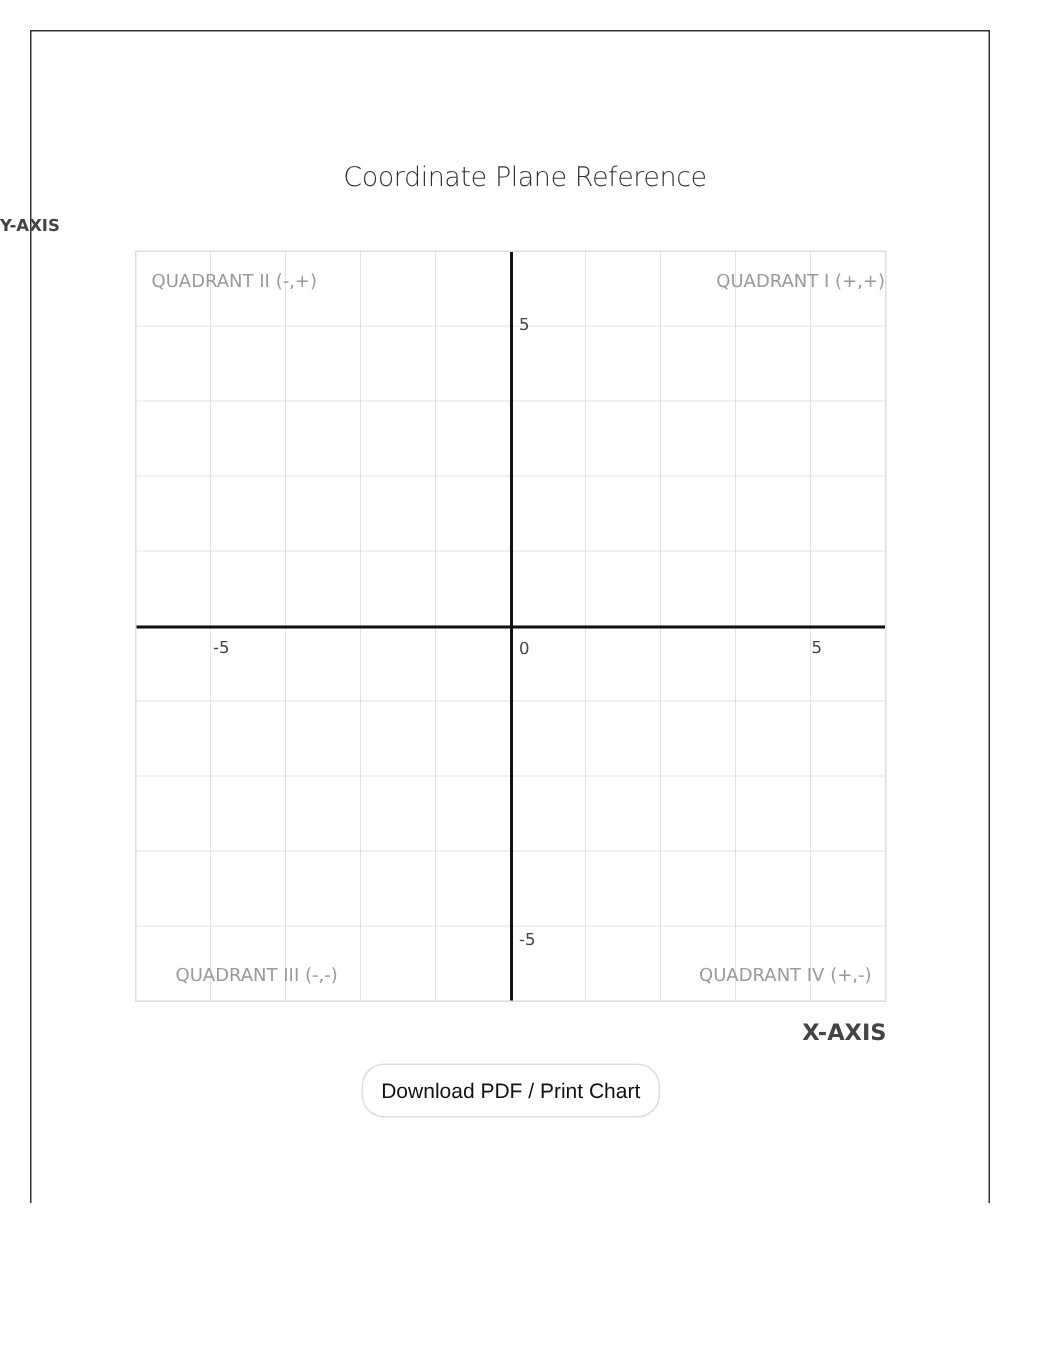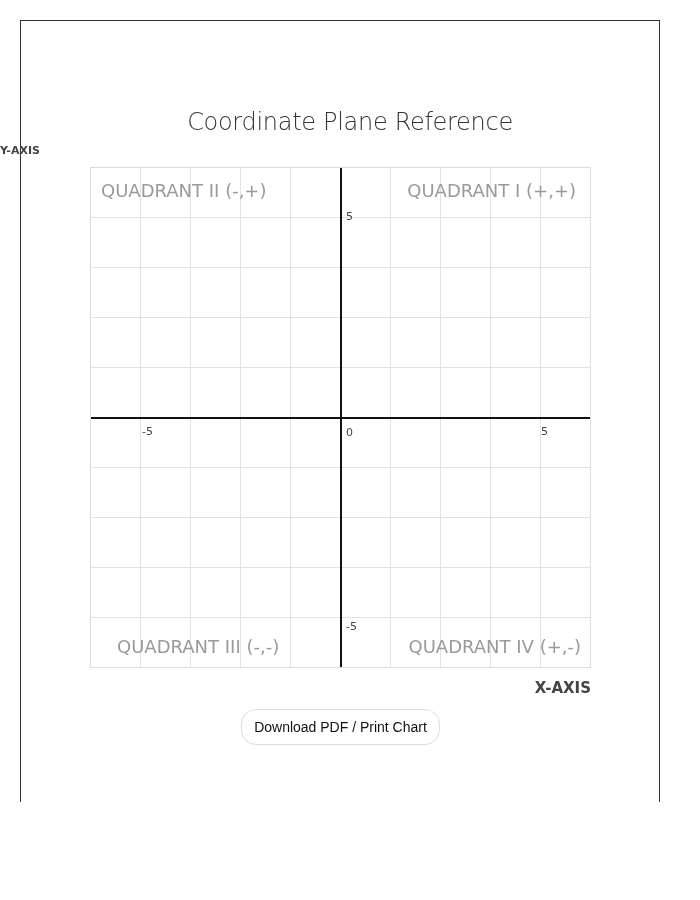--- a/index.html
+++ b/index.html
@@ -4,40 +4,40 @@
   <style>
     html, body { margin: 0; padding: 0; background: #ffffff; }
     body { width: 700px; height: 900px; position: relative; overflow: hidden; font-family: "DejaVu Sans", sans-serif; }
     .frame {
       position: absolute; left: 20px; top: 20px; width: 640px; height: 782px;
       border-left: 1px solid #333; border-right: 1px solid #333; border-top: 1px solid #333;
       box-sizing: border-box; background: #fff;
     }
     .title {
       position: absolute; left: 0; right: 0; top: 108px; text-align: center;
-      font-family: "DejaVu Sans", sans-serif; font-weight: 200; font-size: 24px; color: #333;
+      font-family: "DejaVu Sans", sans-serif; font-weight: 200; font-size: 18px; color: #333;
       letter-spacing: -0.3px;
     }
     .y-axis-label {
       position: absolute; left: 0; right: 0; top: 144px; text-align: left;
       font-size: 11px; font-weight: bold; color: #444;
     }
     .grid {
       position: absolute; left: 90px; top: 167px; width: 501px; height: 501px;
       box-sizing: border-box; border: 1px solid #ddd;
       background-image:
         linear-gradient(to right, #e2e2e2 1px, transparent 1px),
         linear-gradient(to bottom, #e2e2e2 1px, transparent 1px);
       background-size: 50px 50px;
       background-position: -1px -1px;
     }
     .axis-x { position: absolute; left: 0; width: 100%; top: 249px; height: 2px; background: #111; }
     .axis-y { position: absolute; top: 0; height: 100%; left: 249px; width: 2px; background: #111; }
     .tick { position: absolute; font-size: 11px; color: #444; }
-    .quad { position: absolute; font-size: 18px; color: #9a9a9a; }
+    .quad { position: absolute; font-size: 12px; color: #9a9a9a; }
     .x-axis-label {
       position: absolute; right: 109px; top: 679px; font-size: 15px; font-weight: bold; color: #444;
     }
     .btn {
       position: absolute; left: 241px; top: 709px; width: 199px; height: 36px;
       border: 1px solid #ddd; border-radius: 15px; background: #fff; box-sizing: border-box;
       font-family: "Liberation Sans", sans-serif; font-size: 14px; color: #111;
       display: flex; align-items: center; justify-content: center; cursor: pointer;
     }
   </style>
@@ -47,21 +47,21 @@
 <div class="frame"></div>
 
 <div class="title">Coordinate Plane Reference</div>
 <div class="y-axis-label">Y-AXIS</div>
 
 <div class="grid">
   <div class="axis-x"></div>
   <div class="axis-y"></div>
 
   <span class="quad" style="left:10px; top:12px;">QUADRANT II (-,+)</span>
-  <span class="quad" style="right:14px; top:12px;">QUADRANT I (+,+)</span>
+  <span class="quad" style="right:0; top:12px;">QUADRANT I (+,+)</span>
   <span class="quad" style="left:26px; bottom:10px;">QUADRANT III (-,-)</span>
   <span class="quad" style="right:9px; bottom:10px;">QUADRANT IV (+,-)</span>
 
   <span class="tick" style="left:51px; top:257px;">-5</span>
   <span class="tick" style="left:255px; top:258px;">0</span>
   <span class="tick" style="left:450px; top:257px;">5</span>
   <span class="tick" style="left:255px; top:42px;">5</span>
   <span class="tick" style="left:255px; top:452px;">-5</span>
 </div>
 

